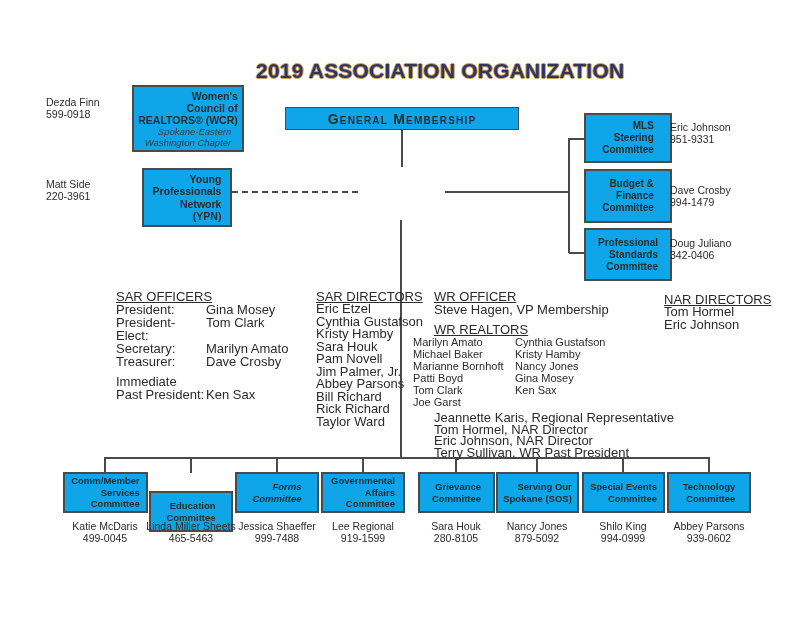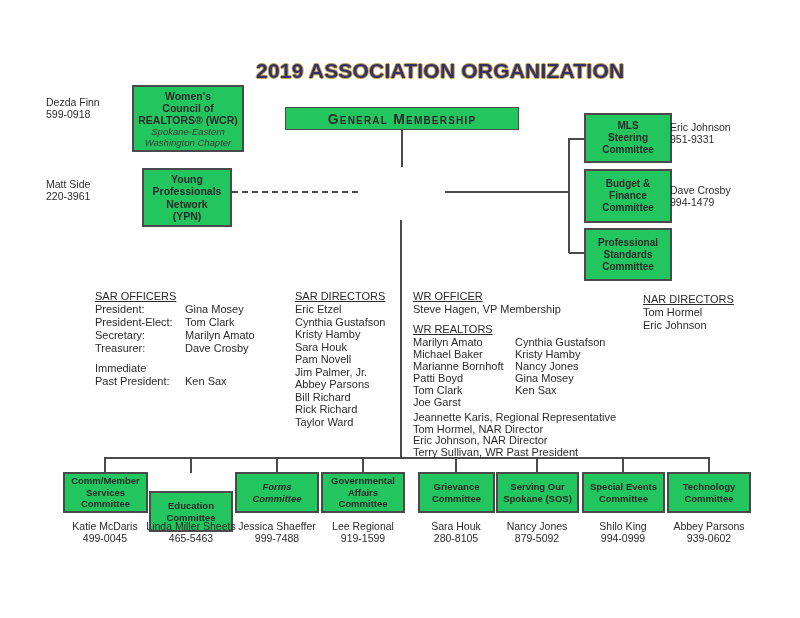--- a/index.html
+++ b/index.html
@@ -5,23 +5,23 @@
   html,body { margin:0; padding:0; background:#fff; }
   .canvas {
     position:relative; width:800px; height:618px; background:#ffffff;
     font-family:"Liberation Sans", sans-serif; color:#2b2b2b; overflow:hidden;
   }
   .title {
     position:absolute; left:256px; top:59px; margin:0;
     font-size:21px; font-weight:bold; white-space:nowrap; letter-spacing:0.2px;
   }
   .box {
-    position:absolute; border:1.5px solid #4a4a4a; background:#22c55e;
+    position:absolute; border:1.5px solid #4a4a4a; background:#0ea5e9;
     display:flex; flex-direction:column; align-items:center; justify-content:center;
-    text-align:center; box-sizing:border-box;
+    text-align:right; box-sizing:border-box;
   }
   .pre { white-space:pre-line; }
   .wcr-box   { left:132px; top:85px;  width:112px; height:67px; border-width:2px; }
   .wcr-name  { font-weight:bold; font-size:10.5px; line-height:12px; }
   .wcr-sub   { font-style:italic; font-size:9.5px; line-height:11px; color:#3a3a3a; }
   .ypn-box   { left:142px; top:168px; width:90px; height:59px; border-width:2px; }
   .ypn-label { font-weight:bold; font-size:10.5px; line-height:12.5px; }
   .gm-box    { left:285px; top:107px; width:234px; height:23px; }
   .gm-label  { font-variant:small-caps; font-weight:bold; font-size:14px; letter-spacing:1.2px; }
   .ob-box    { left:358px; top:167px; width:88px; height:53px; }
@@ -33,21 +33,21 @@
   .rc-label  { font-weight:bold; font-size:10px; line-height:12px; }
   .contact { position:absolute; text-align:left; font-size:10.5px; line-height:12px; width:84px; }
   .c-dezda { left:46px;  top:96px; }
   .c-matt  { left:46px;  top:178px; }
   .c-eric  { left:670px; top:121px; }
   .c-dave  { left:670px; top:184px; }
   .c-doug  { left:670px; top:237px; }
   .hline { position:absolute; height:1.5px; background:#4a4a4a; }
   .vline { position:absolute; width:1.5px;  background:#4a4a4a; }
   .dash  { position:absolute; height:0; border-top:2px dashed #4a4a4a; }
-  .sec { position:absolute; font-size:11px; line-height:13px; }
+  .sec { position:absolute; font-size:13px; line-height:13px;margin-left:21px; }
   .sec-heading { text-decoration:underline; }
   .sar-officers { left:95px; top:290px; width:195px; }
   .so-row { display:flex; }
   .so-lbl { width:90px; }
   .so-spacer { height:7px; }
   .sar-directors { left:295px; top:290px; }
   .sar-directors .list-line { line-height:12.5px; }
   .wr-officer { left:413px; top:290px; }
   .wr-heading { left:413px; top:323px; }
   .wr-col { position:absolute; top:336px; font-size:11px; }
@@ -138,20 +138,24 @@
   </div>
   <div class="contact c-dave">
     <div>Dave Crosby</div>
     <div>994-1479</div>
   </div>
   <div class="box rc-box rc-2">
     <div class="rc-label pre">Professional
 Standards
 Committee</div>
   </div>
+  <div class="contact c-doug">
+    <div>Doug Juliano</div>
+    <div>342-0406</div>
+  </div>
 
   <div class="sec sar-officers">
     <div class="sec-heading">SAR OFFICERS</div>
     <div class="so-row">
       <div class="so-lbl">President:</div>
       <div>Gina Mosey</div>
     </div>
     <div class="so-row">
       <div class="so-lbl">President-Elect:</div>
       <div>Tom Clark</div>

